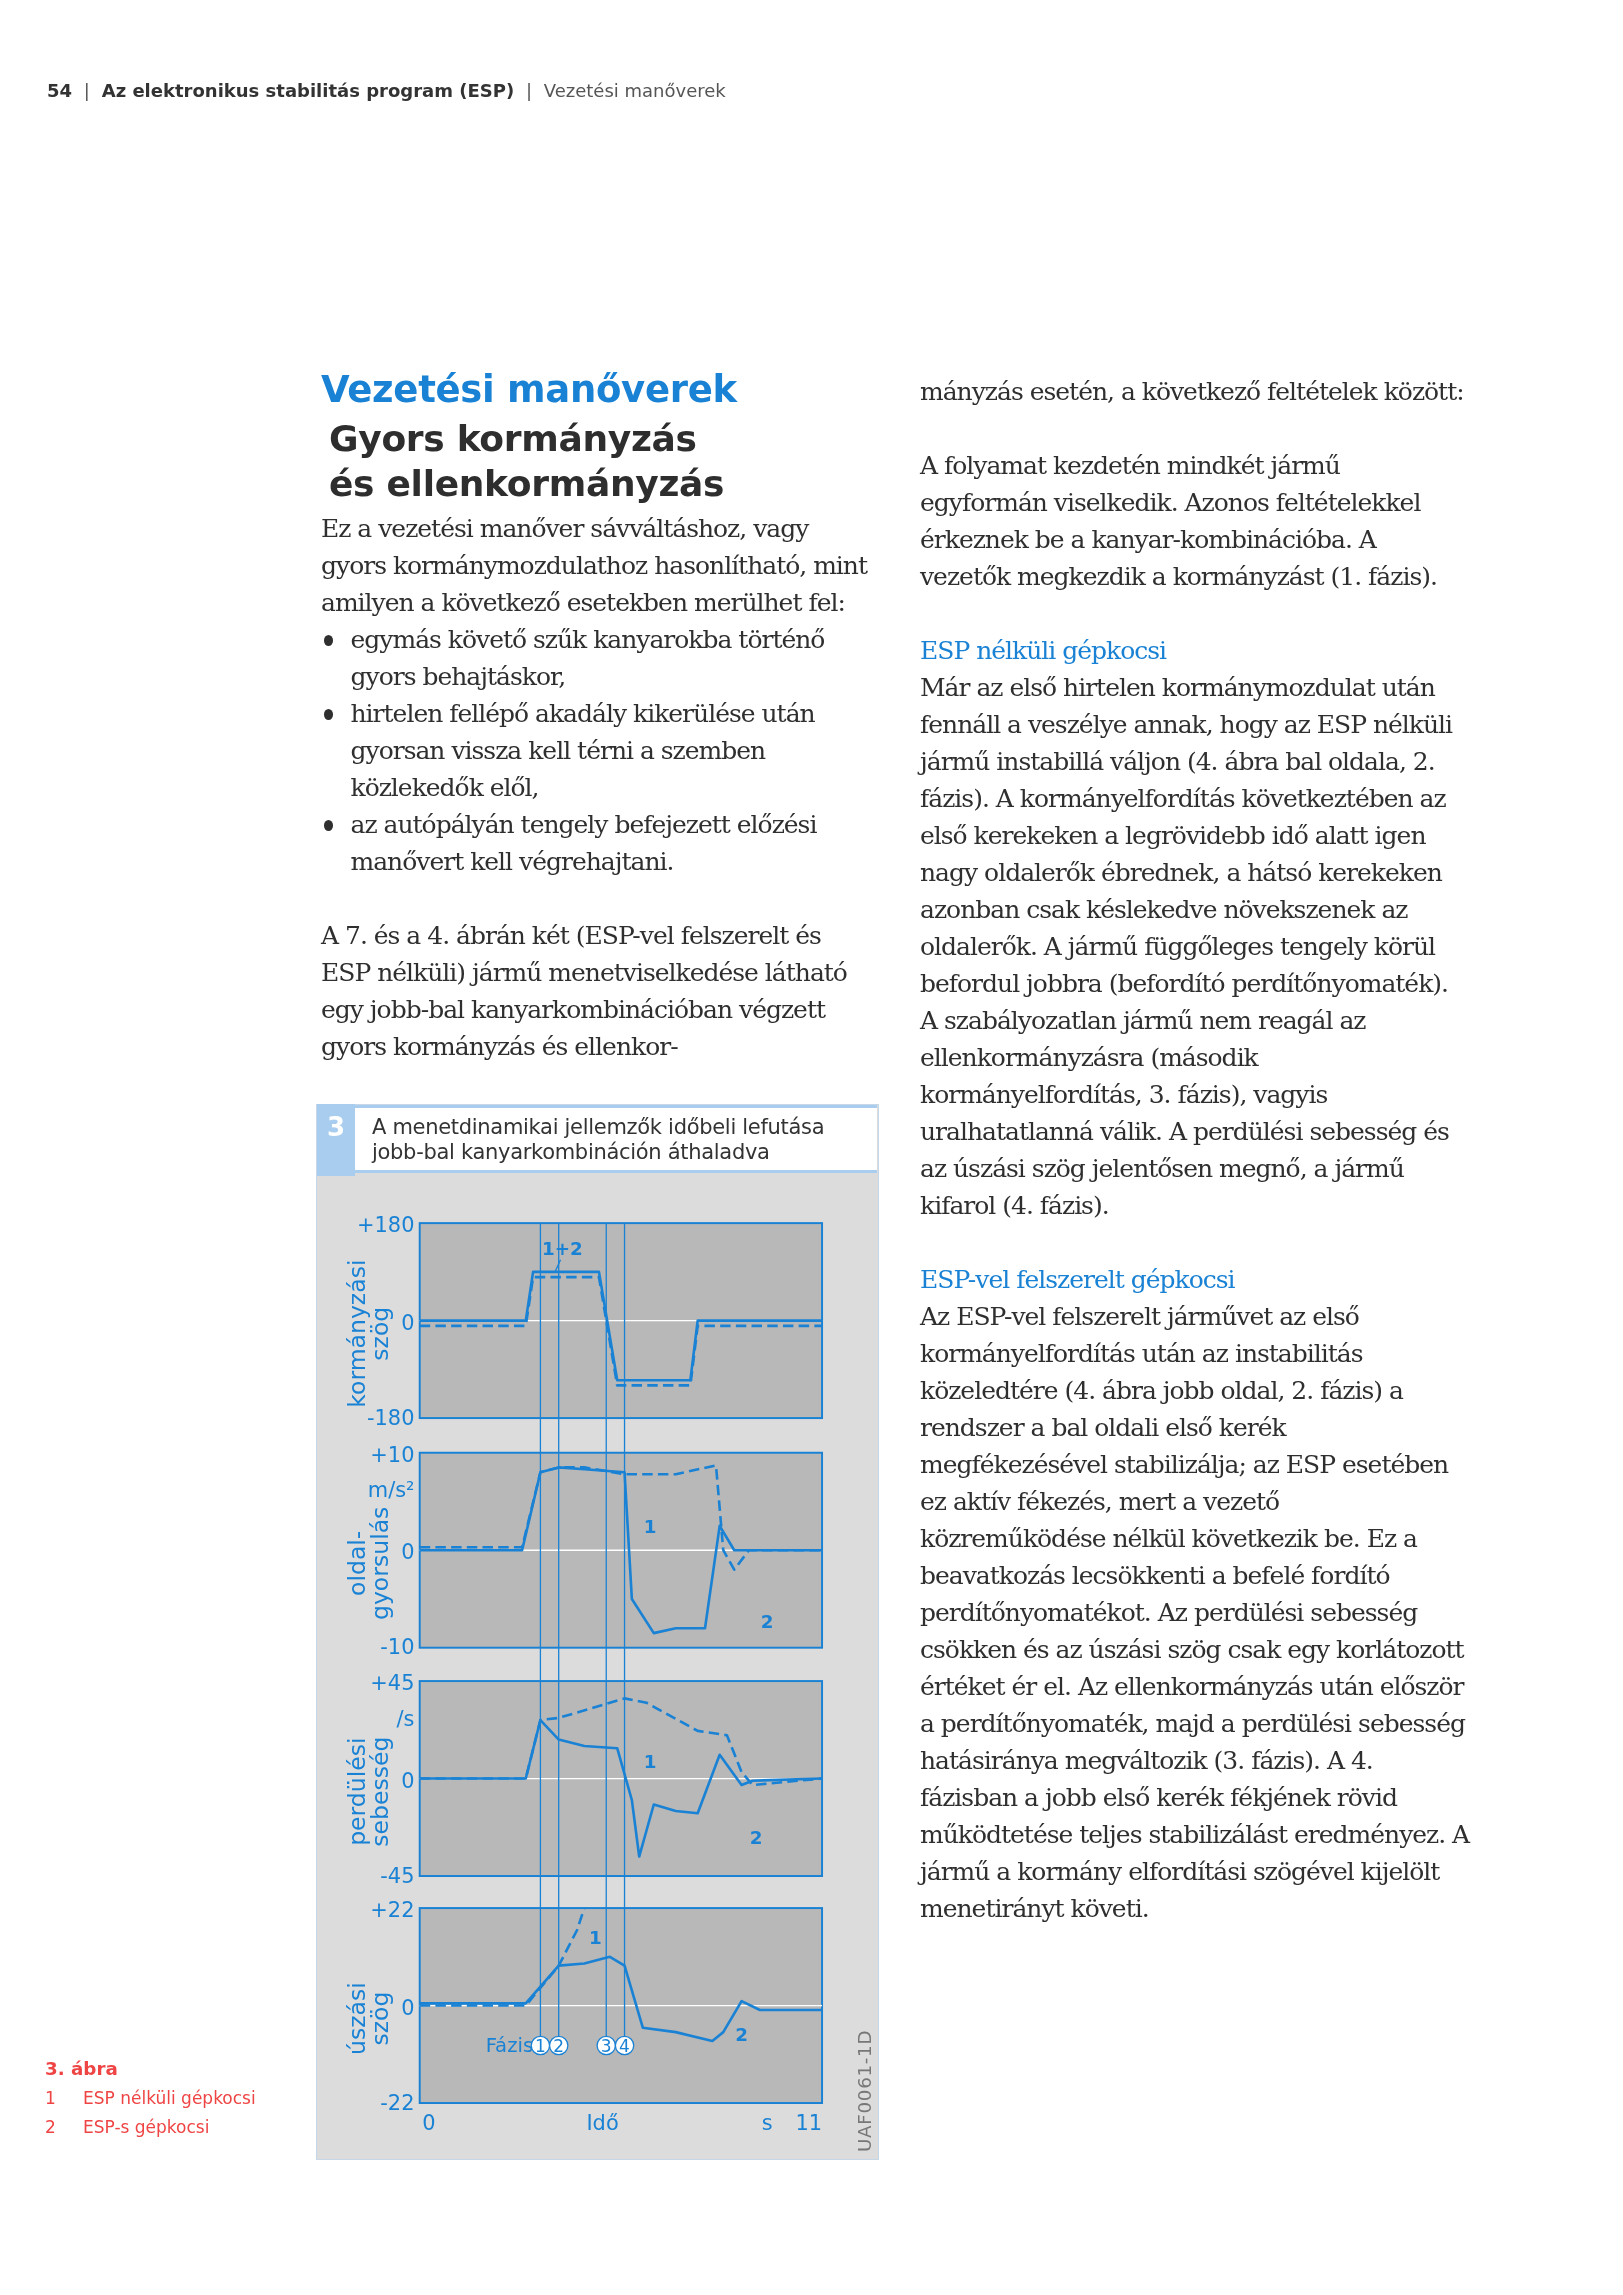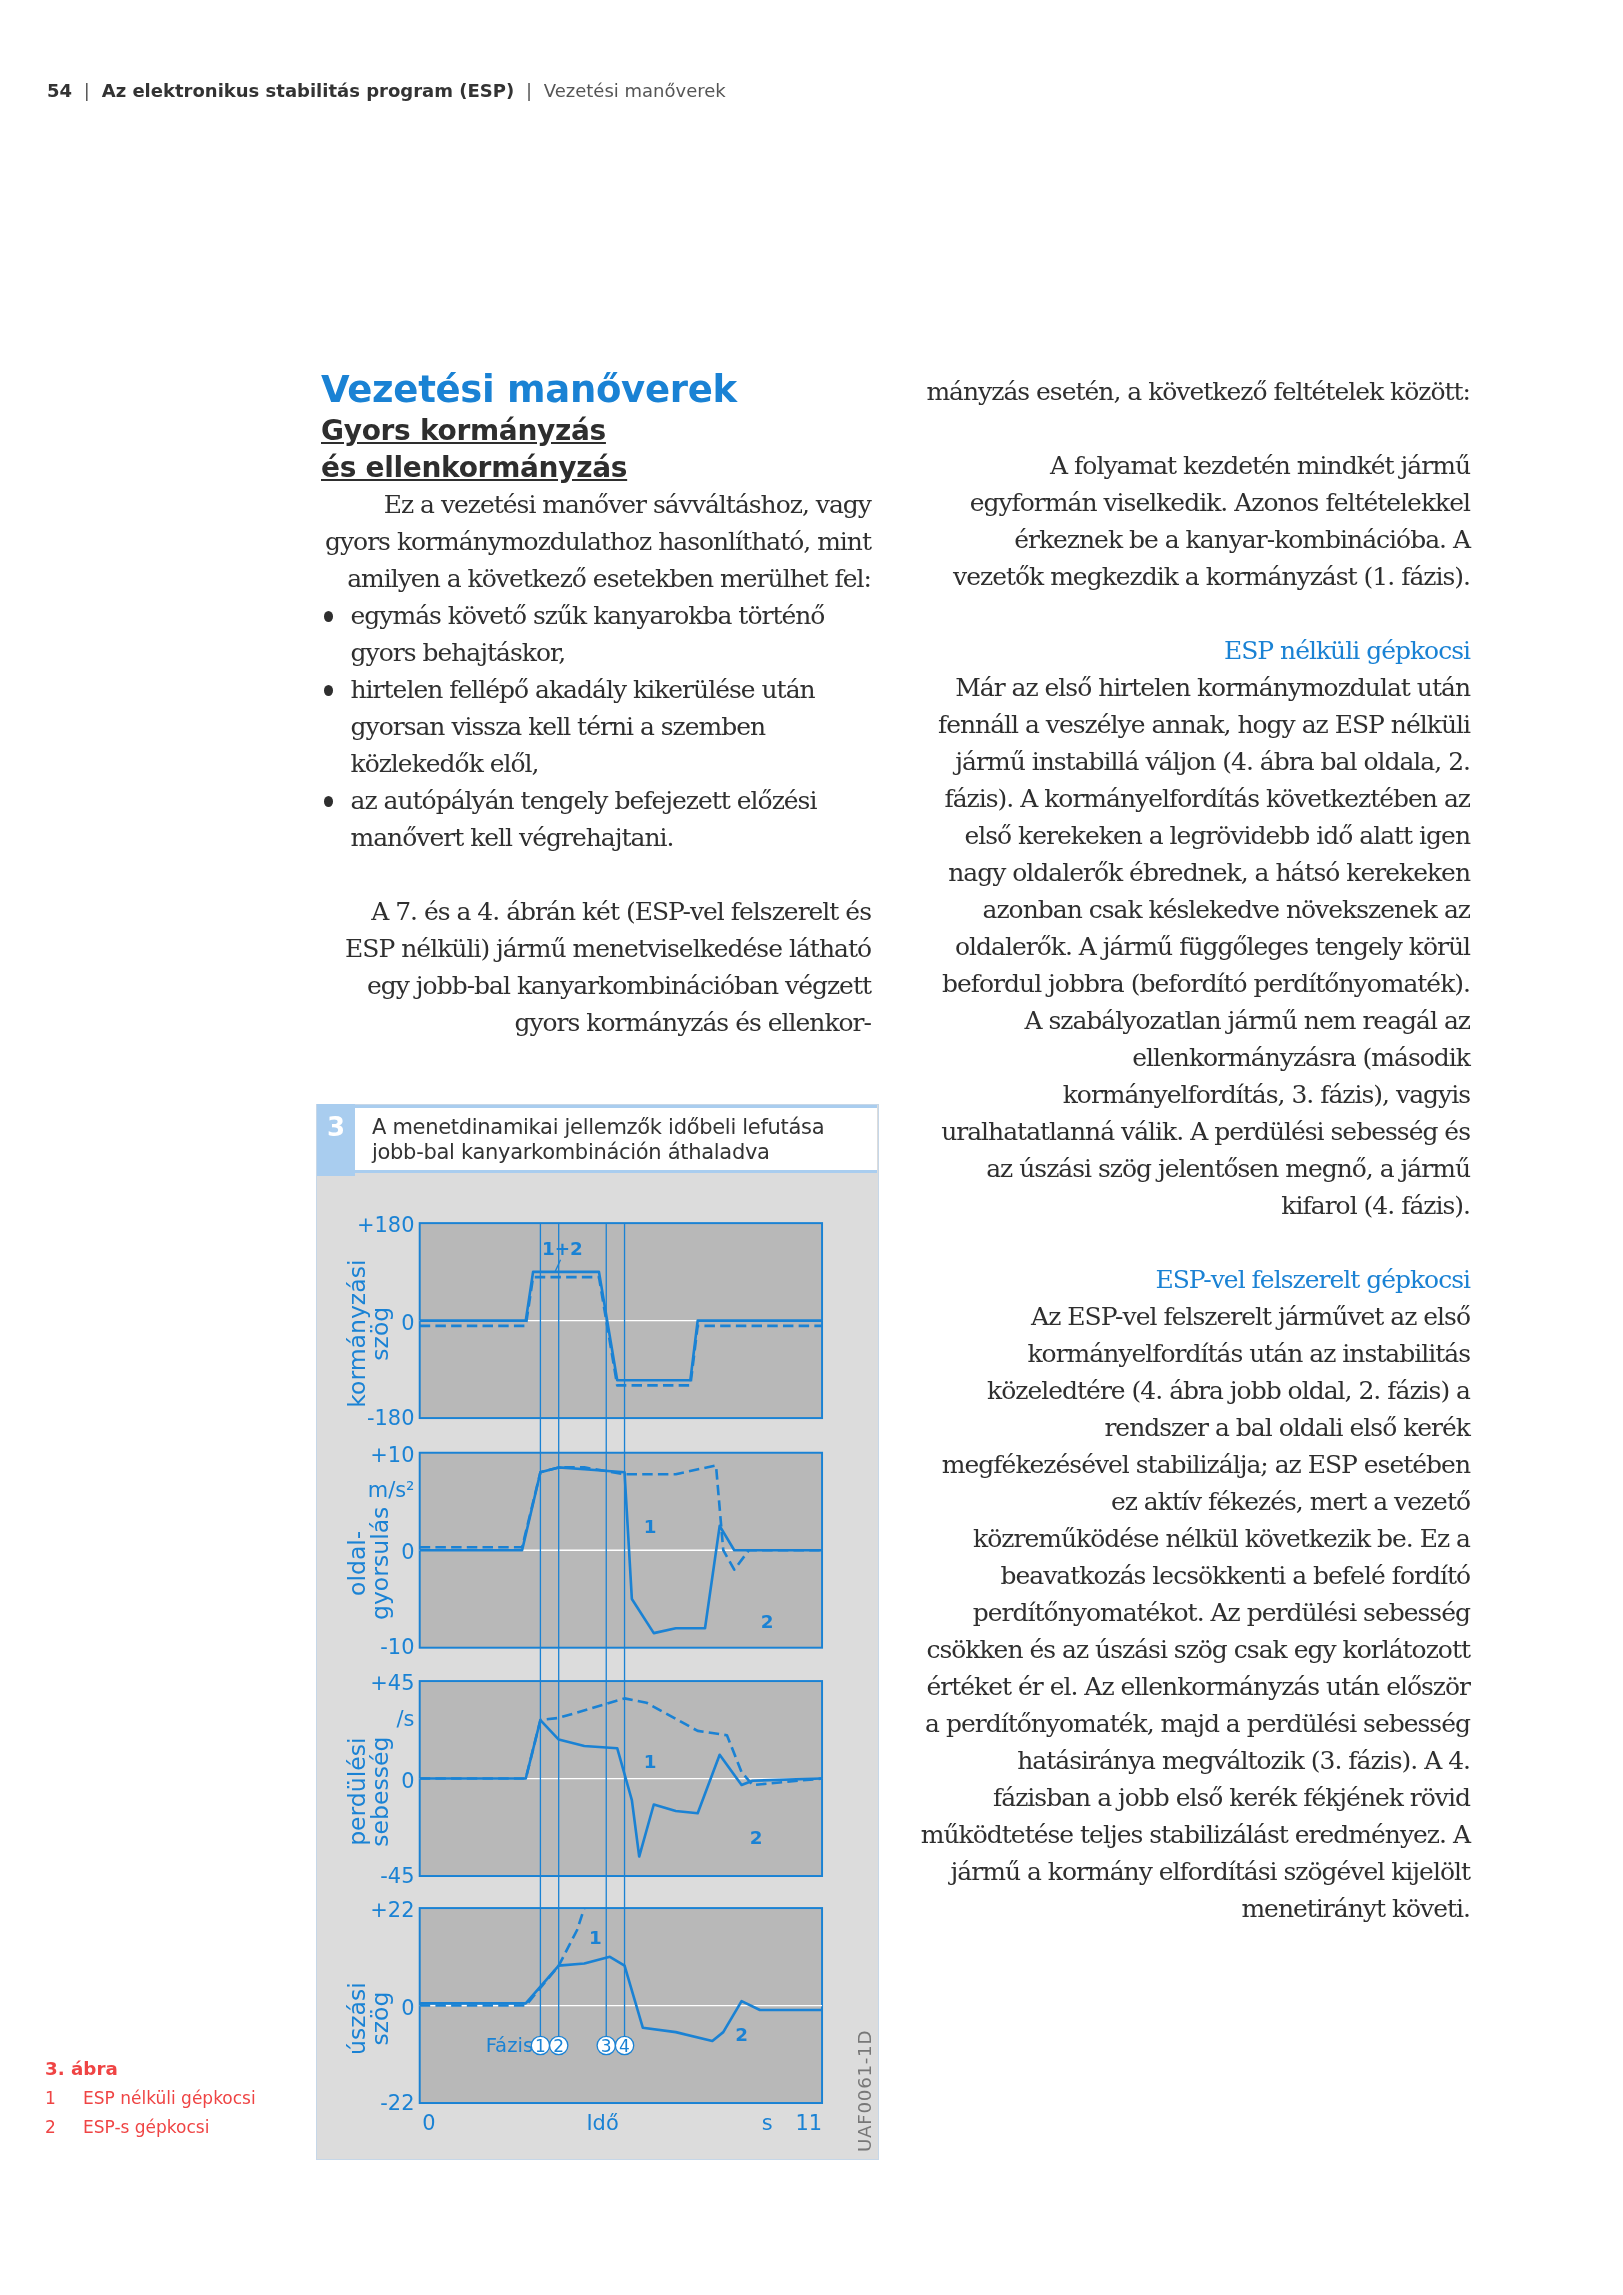--- a/index.html
+++ b/index.html
@@ -6,22 +6,22 @@
   body{width:1623px;height:2295px;position:relative;overflow:hidden;font-family:"DejaVu Serif",serif;color:#2b2b2b;}
   .runhead{position:absolute;left:47px;top:80px;font-family:"DejaVu Sans",sans-serif;font-size:18px;color:#333;white-space:nowrap;}
   .runhead .num{font-weight:bold;}
   .runhead .sep{color:#555;padding:0 11.8px;font-weight:normal;}
   .runhead .chap{font-weight:bold;}
   .runhead .sec{color:#555;}
   .col{position:absolute;font-family:"DejaVu Serif",serif;font-size:25px;line-height:37px;color:#2f2f2f;letter-spacing:-1px;}
   .col-left{left:321px;top:367px;width:550px;}
   .col-right{left:920px;top:373px;width:550px;}
   h1.title{margin:0;font-family:"DejaVu Sans",sans-serif;font-weight:bold;font-size:37px;line-height:45px;color:#1a82d4;letter-spacing:-0.3px;}
-  h2.sub{margin:0;font-family:"DejaVu Sans",sans-serif;font-weight:bold;font-size:28px;line-height:37px;color:#2e2e2e;letter-spacing:-0.3px;text-decoration:underline;}
-  p{margin:0;text-align:right;}
+  h2.sub{margin:8px;font-family:"DejaVu Sans",sans-serif;font-weight:bold;font-size:36px;line-height:37px;color:#2e2e2e;letter-spacing:-0.3px;}
+  p{margin:0;}
   .gap{height:37px;}
   ul.bul{list-style:none;margin:0;padding:0;}
   ul.bul li{position:relative;padding-left:29.5px;}
   ul.bul li::before{content:"";position:absolute;left:2.6px;top:14.4px;width:9.2px;height:10.5px;border-radius:50%;background:#2f2f2f;}
   .sechead{color:#1a82d4;}
   .mu{font-style:italic;font-size:27.5px;}
   .hf{font-family:"DejaVu Sans",sans-serif;font-size:17px;letter-spacing:0;}
   
   .figure{position:absolute;left:316px;top:1104px;width:563px;height:1056px;background:#dcdcdc;border:1.3px solid #c6d7e8;box-sizing:border-box;}
   .fig-head{position:absolute;left:0;top:0;width:560px;height:68px;background:#fff;border-top:3.9px solid #a9cdef;border-bottom:3.9px solid #a9cdef;box-sizing:border-box;}

